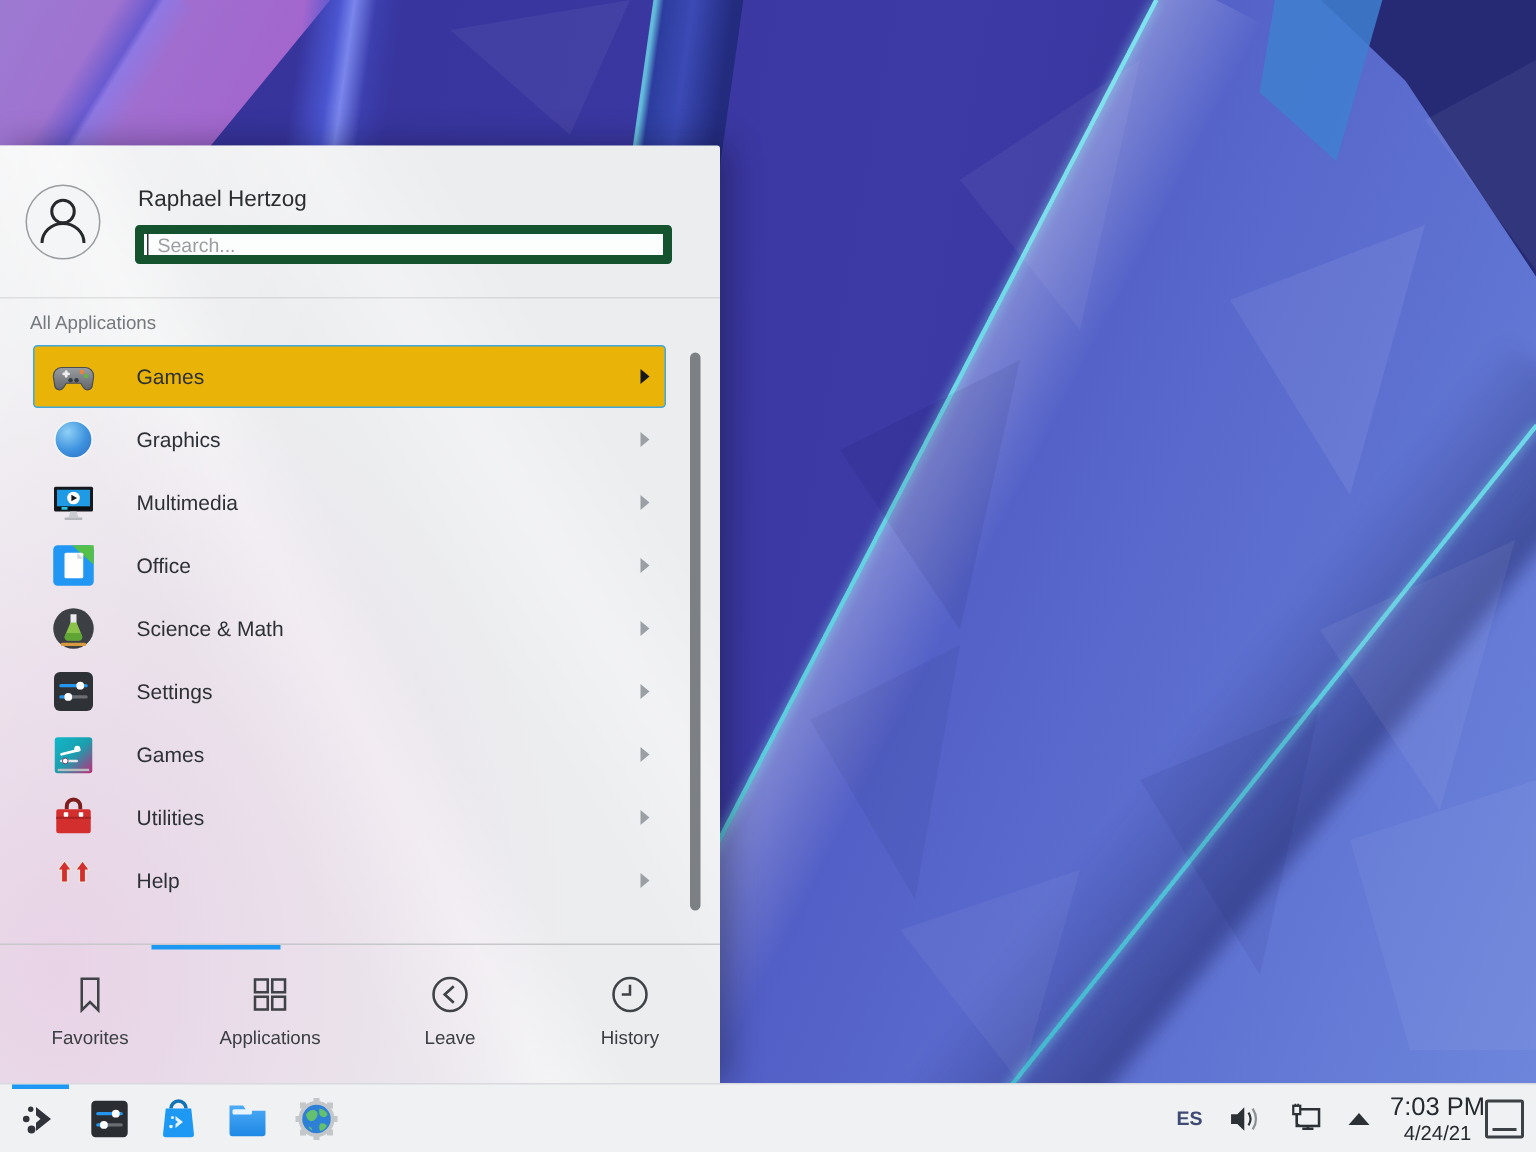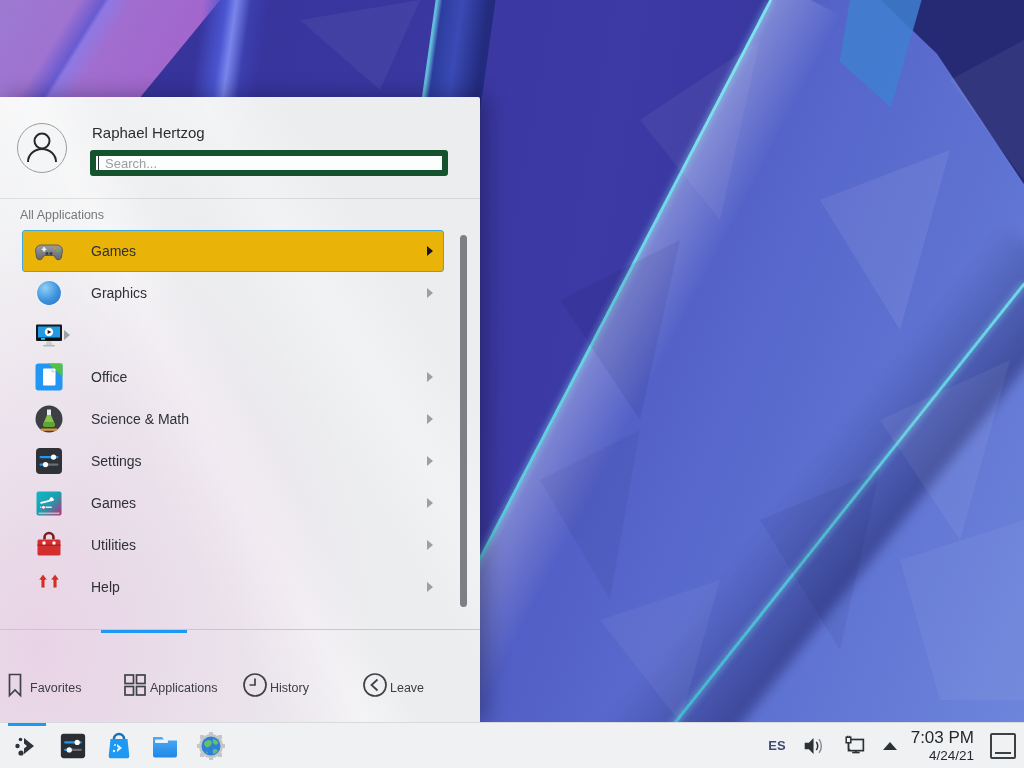--- a/index.html
+++ b/index.html
@@ -81,37 +81,37 @@
   .app-label { font-size:14px; color:#2d3136; margin-left:27px; flex:1; }
   .row-arrow { width:0; height:0; border-left:6px solid #9aa0a6; border-top:5px solid transparent;
     border-bottom:5px solid transparent; margin-right:10px; }
   .app-row.selected .row-arrow { border-left-color:#16181a; }
   .scrollbar-thumb { position:absolute; right:13px; top:6px; width:7px; height:372px;
     border-radius:4px; background:#7c8084; }
 
   .tabbar { height:93px; border-top:1px solid #c6c8ca; display:flex; position:relative; }
   .tab-indicator { position:absolute; top:0; left:calc(20% + 5px); width:calc(20% - 10px);
     height:3px; background:#1d99f3; }
-  .tab { flex:1; display:flex; flex-direction:row; align-items:center; padding-top:17px; cursor:default; }
+  .tab { flex:1; display:flex; flex-direction:column; align-items:center; padding-top:17px; cursor:default; }
   .tab-icon { height:32px; display:flex; align-items:center; justify-content:center; }
   .tab-label { font-size:12.5px; color:#3a3e42; margin-top:6px; }
 
   
   .taskbar { position:absolute; left:0; bottom:0; width:1024px; height:46px; z-index:3;
     background:#eff1f3; border-top:1px solid #d8dadd; display:flex; align-items:center; }
   .tb-left { display:flex; height:100%; padding-left:4px; }
   .tb-btn { width:46px; height:100%; display:flex; align-items:center; justify-content:center;
     position:relative; }
   .tb-active-line { position:absolute; top:0; left:4px; width:38px; height:3px; background:#1d99f3; }
   .tb-spacer { flex:1; }
   .tray { display:flex; align-items:center; gap:15px; margin-right:14px; }
   .kbd-layout { font-size:13px; font-weight:bold; color:#3f4a75; }
   .tray-caret { width:0; height:0; border-left:7px solid transparent; border-right:7px solid transparent;
     border-bottom:8px solid #2c3136; }
-  .clock { text-align:right; color:#24292e; margin-right:16px; line-height:1.15; }
+  .clock { text-align:center; color:#24292e; line-height:1.15; }
   .clock-time { font-size:17px; }
   .clock-date { font-size:13.5px; }
   .show-desktop { width:26px; height:26px; border:2px solid #3c4146; border-radius:2px;
     margin-right:8px; position:relative; background:transparent; }
   .show-desktop::after { content:""; position:absolute; left:3px; right:3px; bottom:3px;
     height:2px; background:#3c4146; }
 </style>
 </head>
 <body>
 
@@ -212,20 +212,21 @@
             <rect x="2" y="4.5" width="26" height="16.5" rx="1" fill="#15191d"></rect>
             <rect x="4" y="6.5" width="22" height="11" fill="#1e9be4"></rect>
             <circle cx="15" cy="12" r="4.2" fill="#ffffff"></circle>
             <polygon points="13.6,9.9 17.4,12 13.6,14.1" fill="#15191d"></polygon>
             <rect x="4" y="18" width="22" height="1.8" fill="#0b0e11"></rect>
             <rect x="7" y="18" width="4" height="1.8" fill="#28c6e9"></rect>
             <path d="M13,21 h4 l1.4,4 h-6.8 Z" fill="#c9ccd0"></path>
             <rect x="9" y="25" width="12" height="1.6" rx="0.8" fill="#b4b8bc"></rect>
           </svg>
         </span>
+        <span class="app-label">Multimedia</span>
         <span class="row-arrow"></span>
       </div>
 
       <div class="app-row">
         <span class="app-icon">
           <svg width="30" height="30" viewBox="0 0 30 30">
             <rect x="1.5" y="1.5" width="27" height="27" rx="3" fill="#2196f3"></rect>
             <path d="M28.5,1.5 v13 L14,1.5 Z" fill="#54bf49"></path>
             <rect x="9" y="6.5" width="12.5" height="17" rx="1" fill="#ffffff"></rect>
             <polygon points="17.5,6.5 21.5,10.5 17.5,10.5" fill="#d7dadd"></polygon>
@@ -336,34 +337,34 @@
           </svg>
         </span>
         <span class="tab-label">Applications</span>
       </div>
 
 
       <div class="tab">
         <span class="tab-icon">
           <svg width="30" height="30" viewBox="0 0 30 30">
             <circle cx="15" cy="15" r="11" fill="none" stroke="#3f4347" stroke-width="1.7"></circle>
-            <path d="M15,8.5 V15 H9.5" fill="none" stroke="#3f4347" stroke-width="1.7"></path>
-          </svg>
-        </span>
-        <span class="tab-label">History</span>
+            <path d="M17.5,9.5 L11.5,15 L17.5,20.5" fill="none" stroke="#3f4347" stroke-width="1.8"></path>
+          </svg>
+        </span>
+        <span class="tab-label">Leave</span>
       </div>
 
       <div class="tab">
         <span class="tab-icon">
           <svg width="30" height="30" viewBox="0 0 30 30">
             <circle cx="15" cy="15" r="11" fill="none" stroke="#3f4347" stroke-width="1.7"></circle>
-            <path d="M17.5,9.5 L11.5,15 L17.5,20.5" fill="none" stroke="#3f4347" stroke-width="1.8"></path>
-          </svg>
-        </span>
-        <span class="tab-label">Leave</span>
+            <path d="M15,8.5 V15 H9.5" fill="none" stroke="#3f4347" stroke-width="1.7"></path>
+          </svg>
+        </span>
+        <span class="tab-label">History</span>
       </div>
     </div>
   </div>
 
   <div class="taskbar">
     <div class="tb-left">
       <div class="tb-btn">
         <div class="tb-active-line"></div>
         <svg width="30" height="30" viewBox="0 0 30 30">
           <path d="M12,7 L22,15 L12,23 L12,17.5 L15,15 L12,12.5 Z" fill="#30343a"></path>

